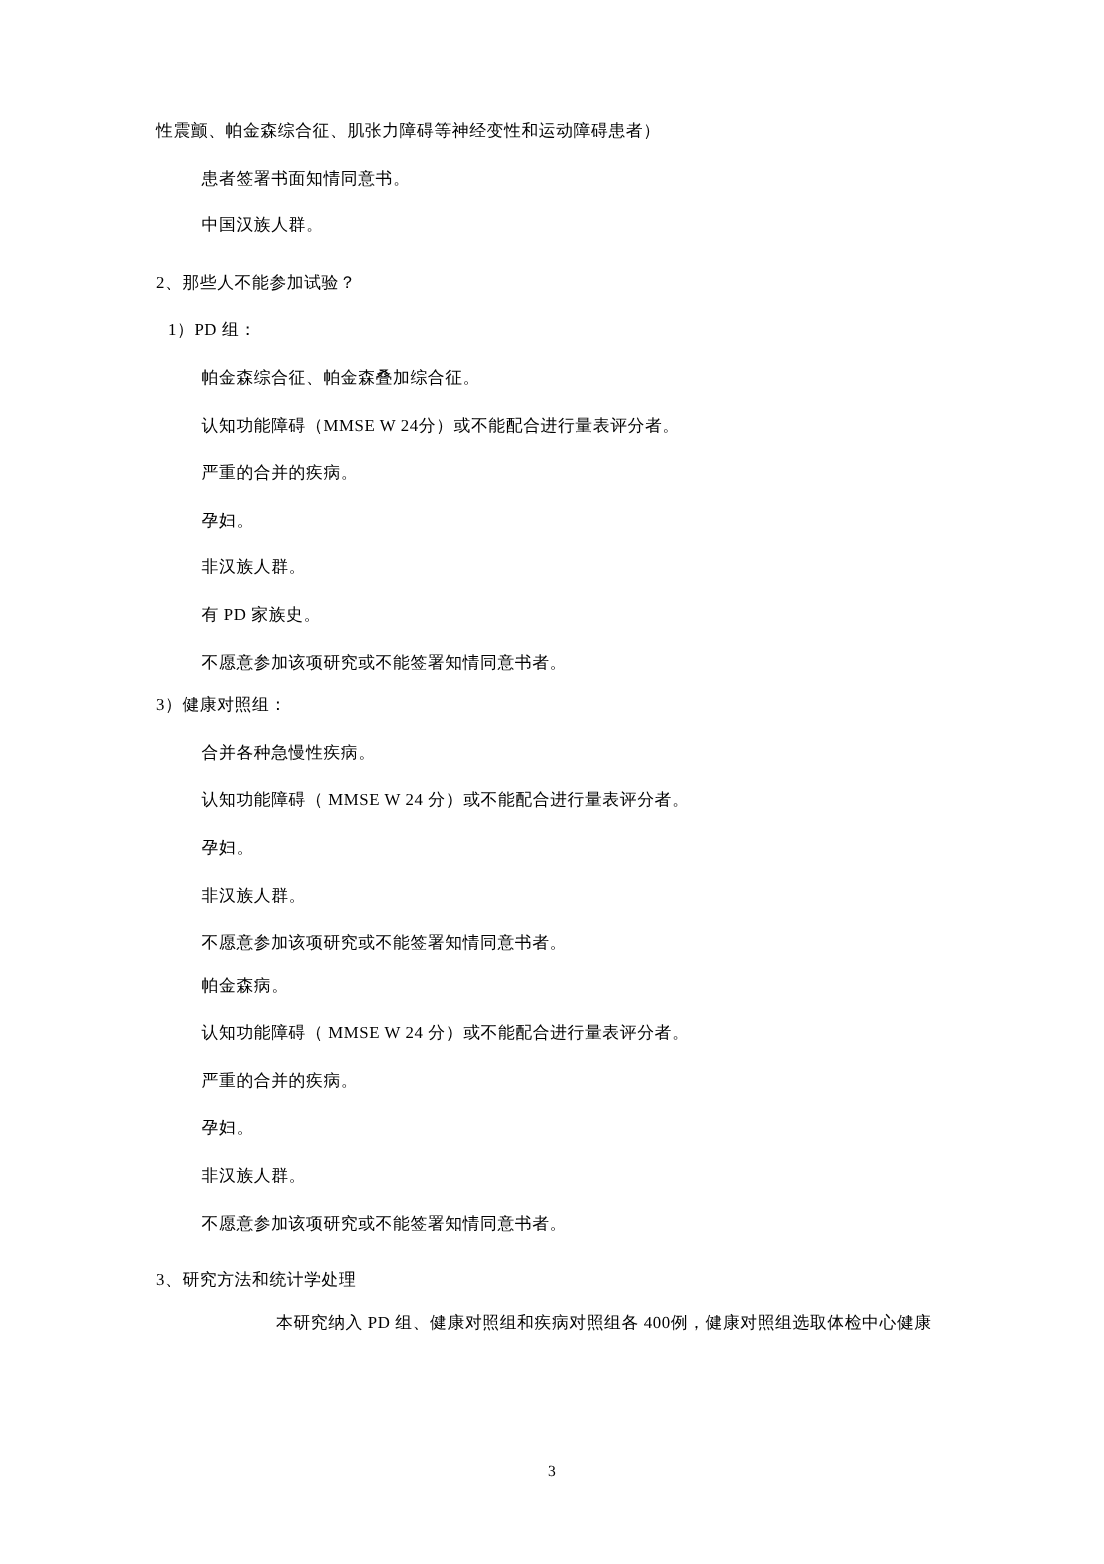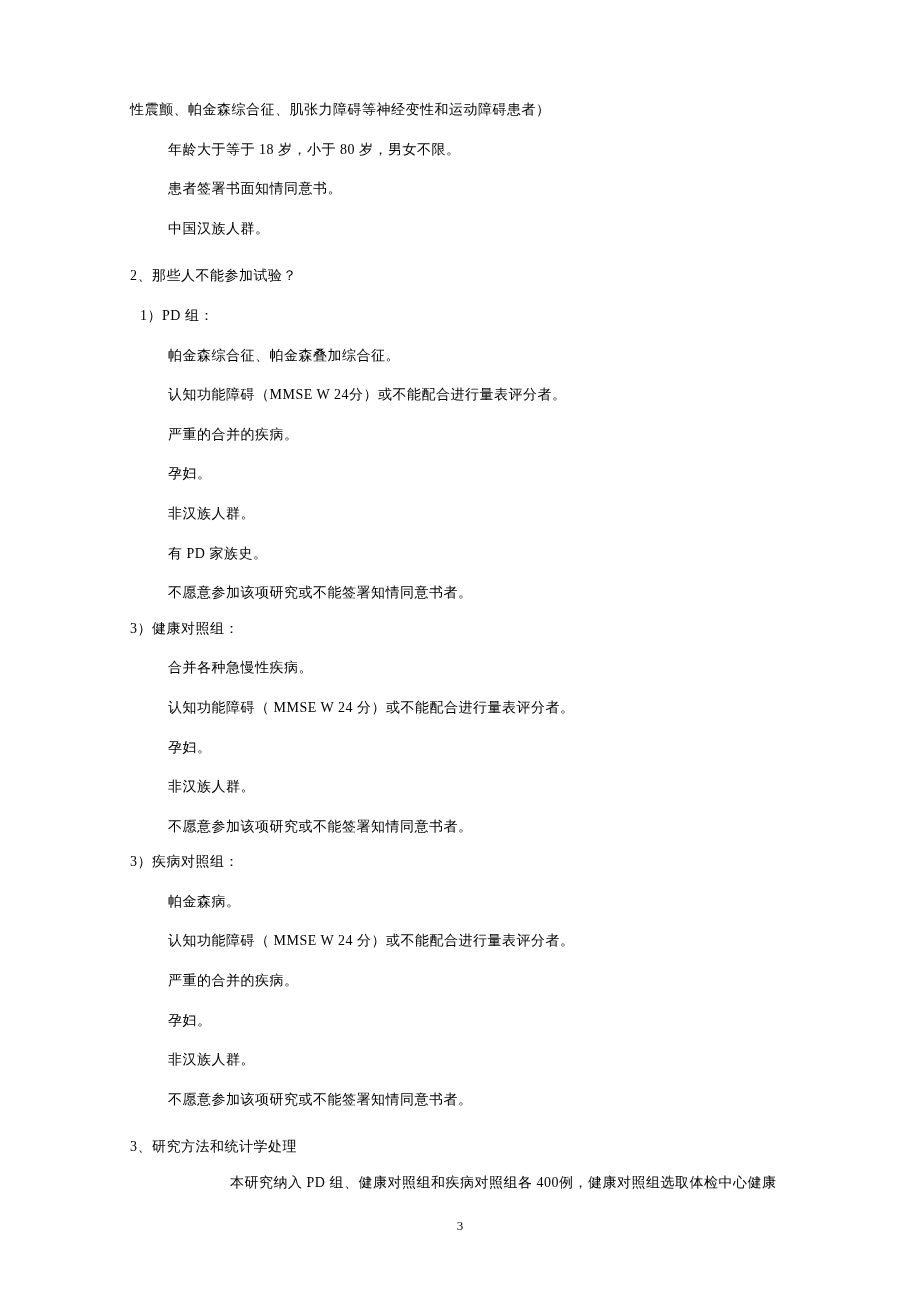--- a/index.html
+++ b/index.html
@@ -47,21 +47,20 @@
     text-align: center;
     font-size: 13px;
   }
 </style>
 </head>
 <body>
 
 <div class="page">
 
   <p class="para">性震颤、帕金森综合征、肌张力障碍等神经变性和运动障碍患者）</p>
-  <p class="para indent">年龄大于等于 18 岁，小于 80 岁，男女不限。</p>
   <p class="para indent">患者签署书面知情同意书。</p>
   <p class="para indent">中国汉族人群。</p>
 
   <p class="para section-gap">2、那些人不能参加试验？</p>
 
   <p class="para small-gap">1）PD 组：</p>
   <p class="para indent">帕金森综合征、帕金森叠加综合征。</p>
   <p class="para indent">认知功能障碍（MMSE W 24分）或不能配合进行量表评分者。</p>
   <p class="para indent">严重的合并的疾病。</p>
   <p class="para indent">孕妇。</p>
@@ -69,21 +68,20 @@
   <p class="para indent">有 PD 家族史。</p>
   <p class="para indent tight">不愿意参加该项研究或不能签署知情同意书者。</p>
 
   <p class="para">3）健康对照组：</p>
   <p class="para indent">合并各种急慢性疾病。</p>
   <p class="para indent">认知功能障碍（ MMSE W 24 分）或不能配合进行量表评分者。</p>
   <p class="para indent">孕妇。</p>
   <p class="para indent">非汉族人群。</p>
   <p class="para indent tight">不愿意参加该项研究或不能签署知情同意书者。</p>
 
-  <p class="para">3）疾病对照组：</p>
   <p class="para indent">帕金森病。</p>
   <p class="para indent">认知功能障碍（ MMSE W 24 分）或不能配合进行量表评分者。</p>
   <p class="para indent">严重的合并的疾病。</p>
   <p class="para indent">孕妇。</p>
   <p class="para indent">非汉族人群。</p>
   <p class="para indent">不愿意参加该项研究或不能签署知情同意书者。</p>
 
   <p class="para section-gap tight">3、研究方法和统计学处理</p>
   <p class="para footer-line" style="margin-top:14px;margin-bottom:0">本研究纳入 PD 组、健康对照组和疾病对照组各 400例，健康对照组选取体检中心健康</p>
 

